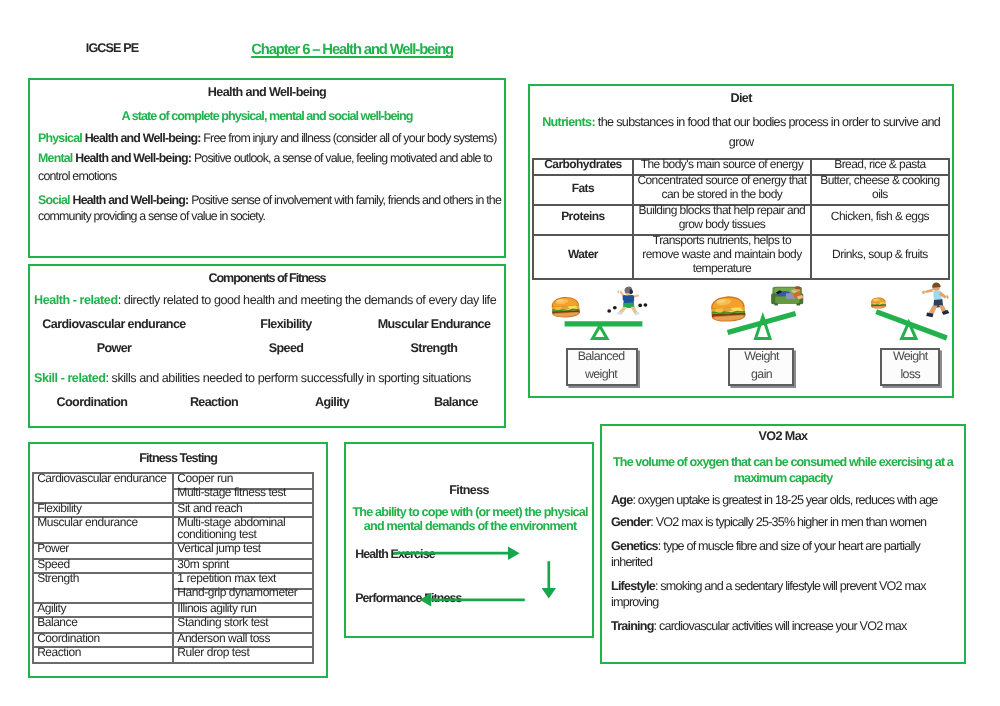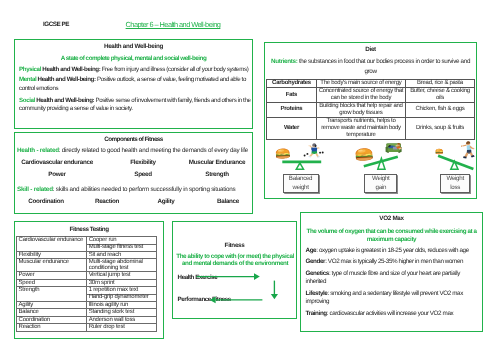--- a/index.html
+++ b/index.html
@@ -13,21 +13,21 @@
     text-rendering:geometricPrecision;
     position:relative;
   }
   .page { position:absolute; left:0; top:0; width:500px; height:353px; }
   .gbox { position:absolute; border:1.3px solid #21b24b; box-sizing:border-box; }
   .grn { color:#21b24b; }
   .bld { font-weight:bold; }
 
   
   #subject { position:absolute; left:42.9px; top:21.2px; font-size:6.3px; letter-spacing:-0.44px; font-weight:bold; }
-  #chapter { position:absolute; left:125.6px; top:20.1px; font-size:7.4px; letter-spacing:-0.56px; font-weight:normal; color:#21b24b;
+  #chapter { position:absolute; left:125.6px; top:20.1px; font-size:7.4px; letter-spacing:-0.56px; font-weight:bold; color:#21b24b;
              text-decoration:underline; text-underline-offset:1.4px; text-decoration-thickness:0.6px; }
 
   
   #healthbox { left:14px; top:39px; width:239px; height:90px; }
   #healthbox .t { position:absolute; left:0; right:0; top:3px; font-size:6.3px; letter-spacing:-0.31px; font-weight:bold; text-align:center; }
   #healthbox .d { position:absolute; left:0; right:0; top:14.5px; font-size:6.3px; letter-spacing:-0.486px; font-weight:bold; text-align:center; color:#21b24b; }
   #healthbox .p { position:absolute; left:4px; right:1px; font-size:6.2px; letter-spacing:-0.39px; line-height:8.5px; }
 
   
   #compbox { left:14px; top:132px; width:239px; height:82px; }

